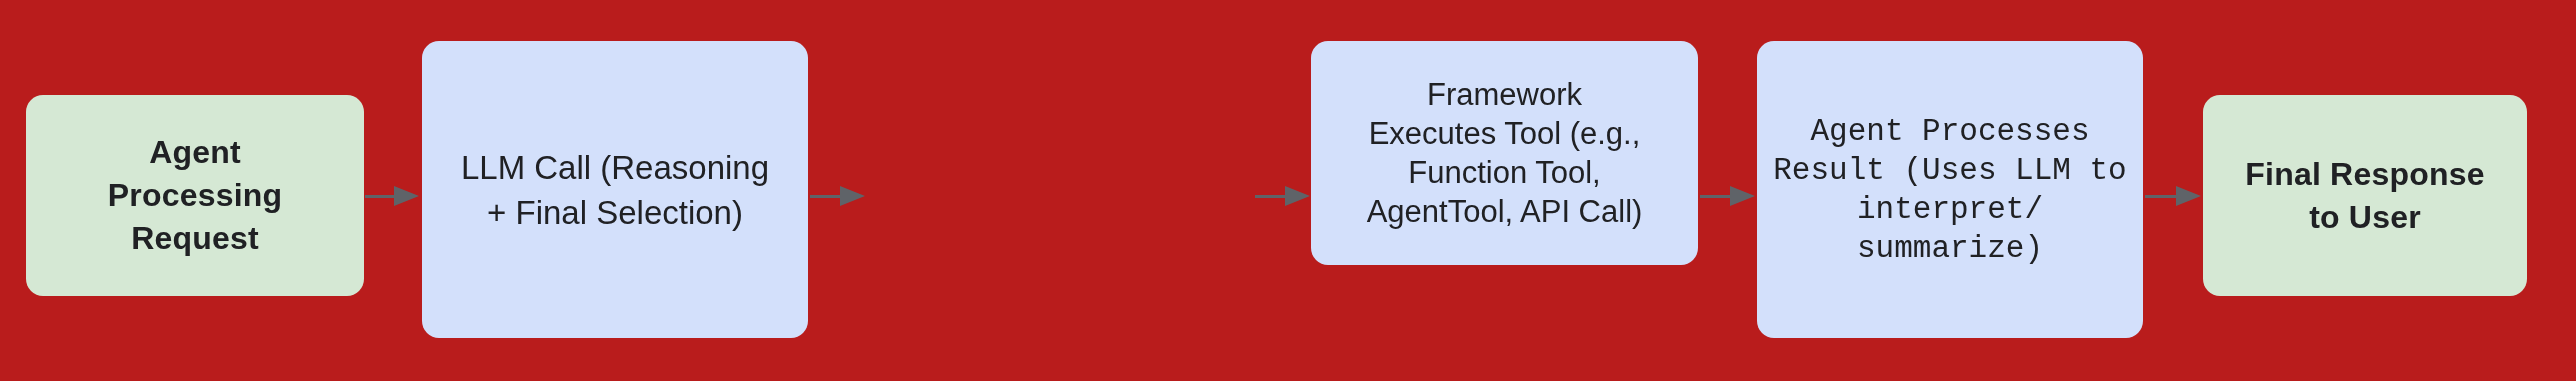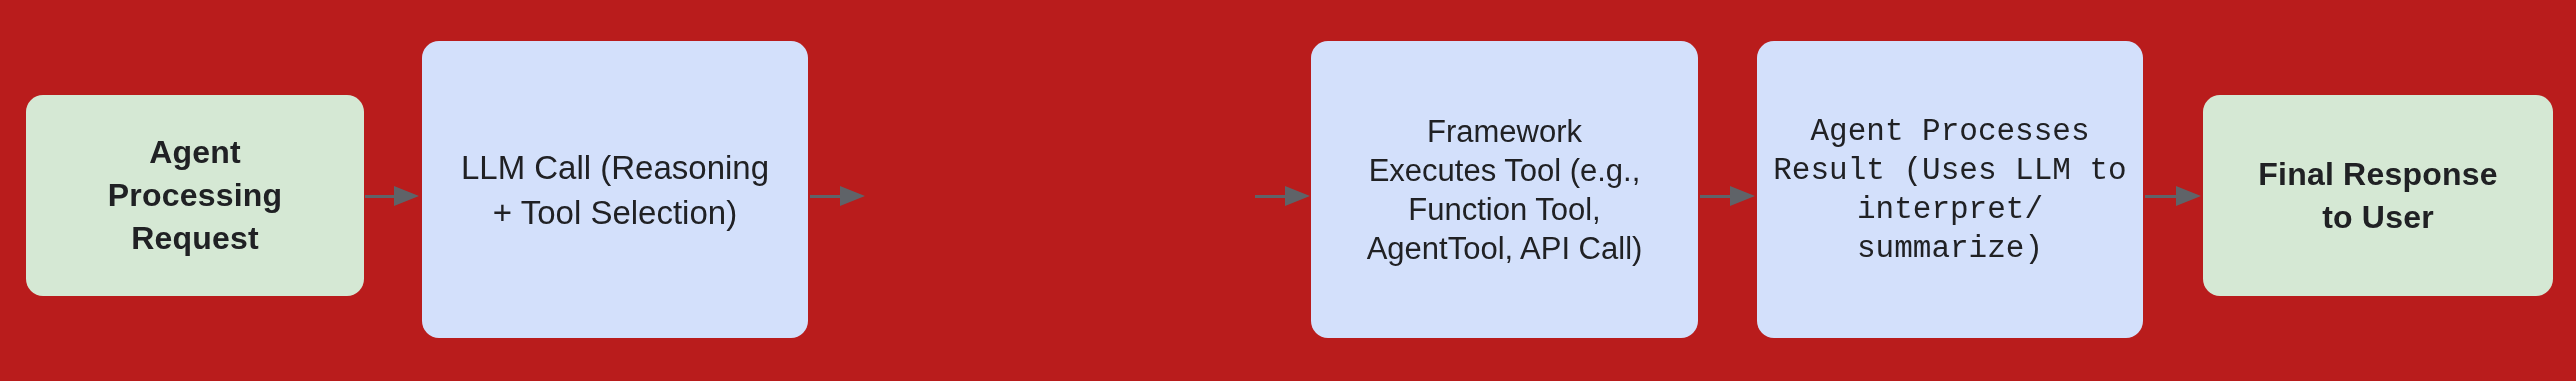--- a/index.html
+++ b/index.html
@@ -52,23 +52,23 @@
     line-height: 45px;
   }
   .node--blue.node--dense .node-label {
     font-size: 31px;
     line-height: 39px;
   }
   
   .n1 { left: 26px;   top: 95px; width: 338px; height: 201px; }
   .n2 { left: 422px;  top: 41px;  width: 386px; height: 297px; }
   .n3 { left: 866px; top: 41px;  width: 387px; height: 297px; }
-  .n4 { left: 1311px; top: 41px;  width: 387px; height: 297px; }
+  .n4 { left: 1311px; top: 41px;  width: 387px; height: 224px; }
   .n5 { left: 1757px; top: 41px;  width: 386px; height: 297px; font-family: Liberation Mono, monospace; }
-  .n6 { left: 2203px; top: 95px; width: 350px; height: 201px; }
+  .n6 { left: 2203px; top: 95px; width: 324px; height: 201px; }
 
   .arrow {
     position: absolute;
     top: 186px;
     height: 20.3px;
     display: flex;
     align-items: center;
   }
   .arrow-shaft {
     flex: 1 1 auto;
@@ -100,21 +100,21 @@
 Request</span>
   </div>
 
   <div class="arrow a1">
     <span class="arrow-shaft"></span>
     <span class="arrow-head"></span>
   </div>
 
   <div class="node node--blue n2">
     <span class="node-label">LLM Call (Reasoning
-+ Tool Selection)</span>
++ Final Selection)</span>
   </div>
 
   <div class="arrow a2">
     <span class="arrow-shaft"></span>
     <span class="arrow-head"></span>
   </div>
 
 
   <div class="arrow a3">
     <span class="arrow-shaft"></span>

